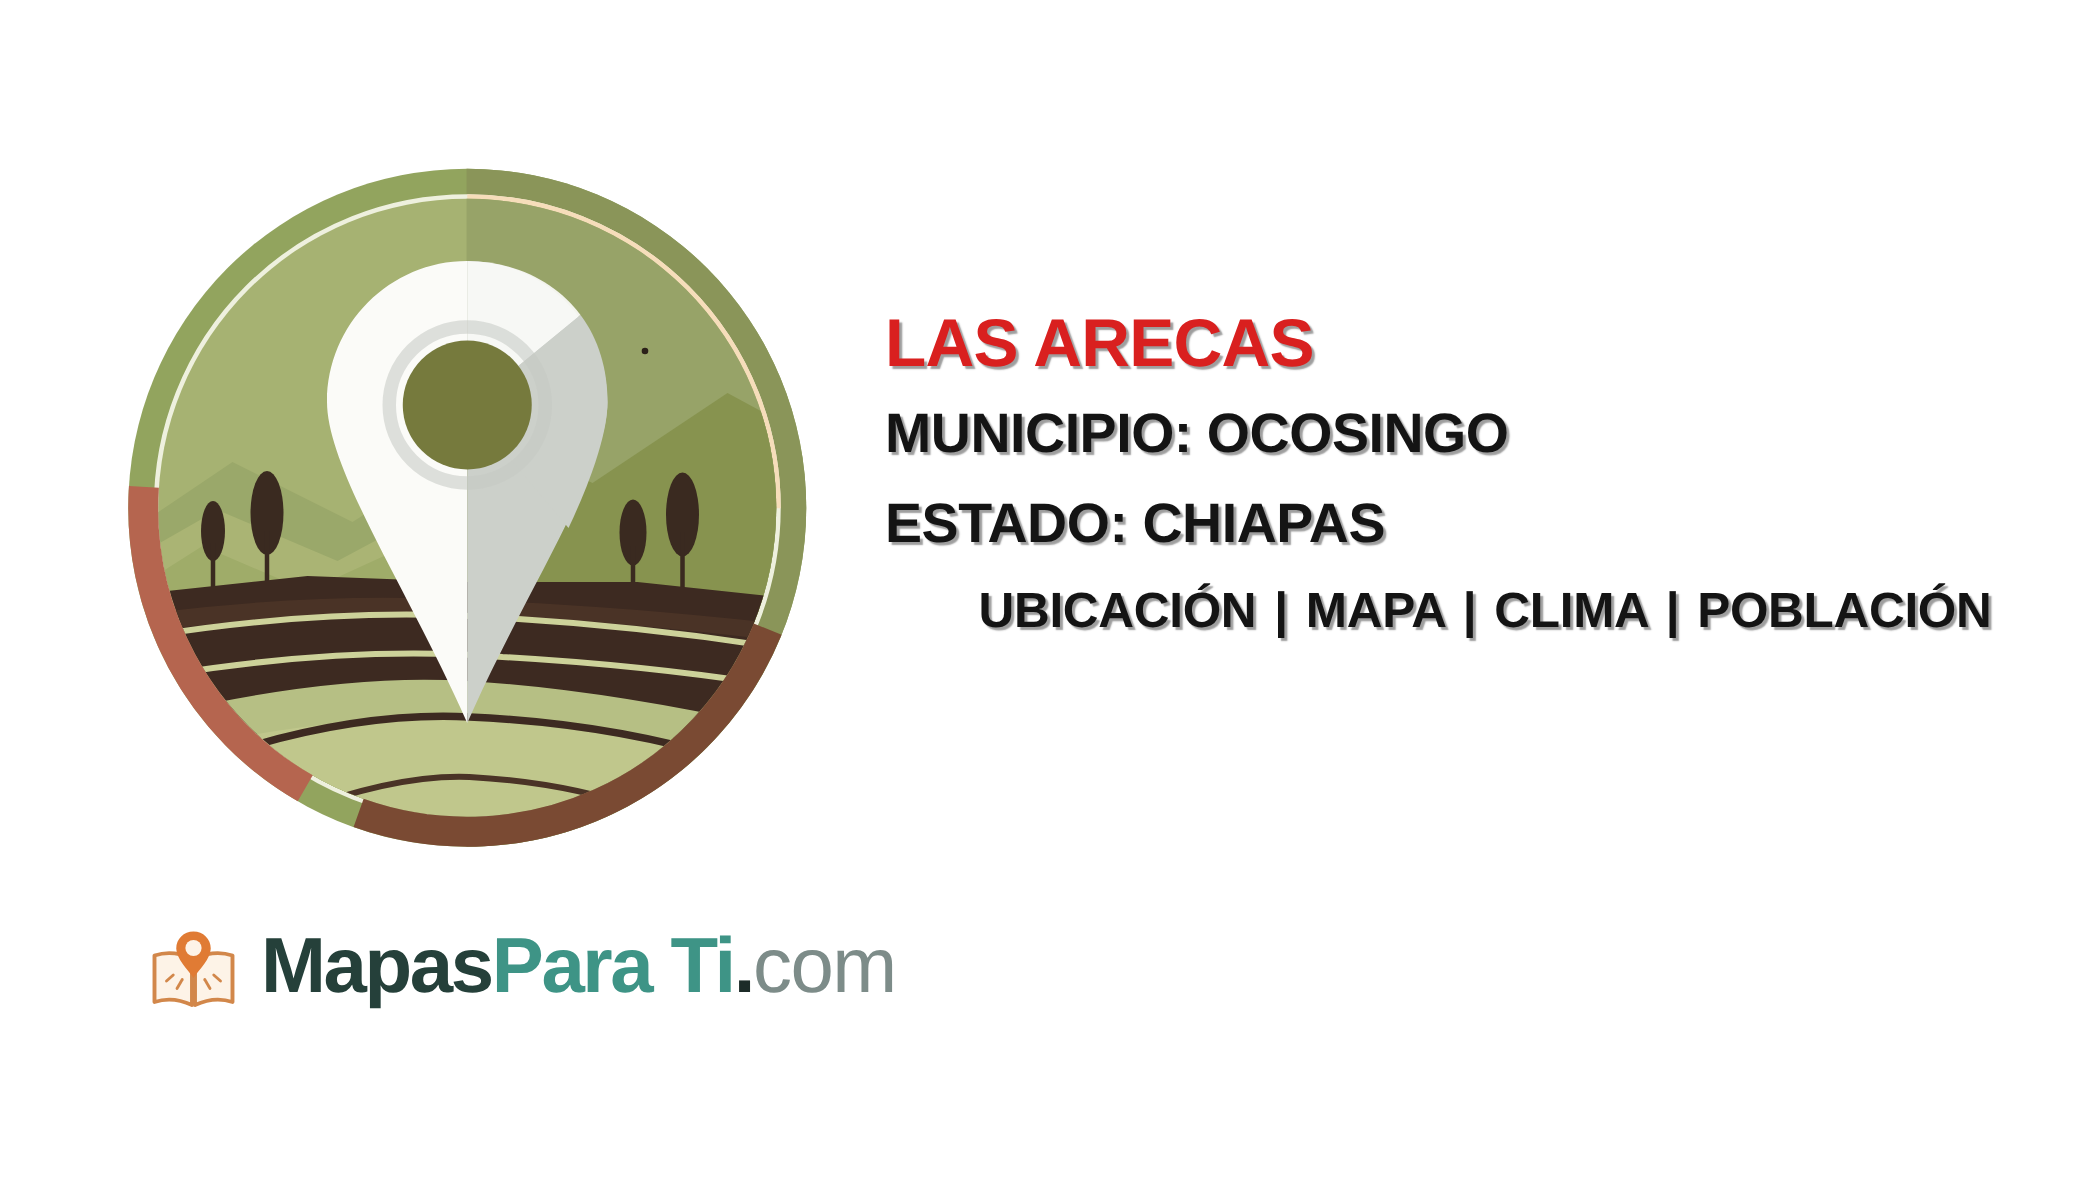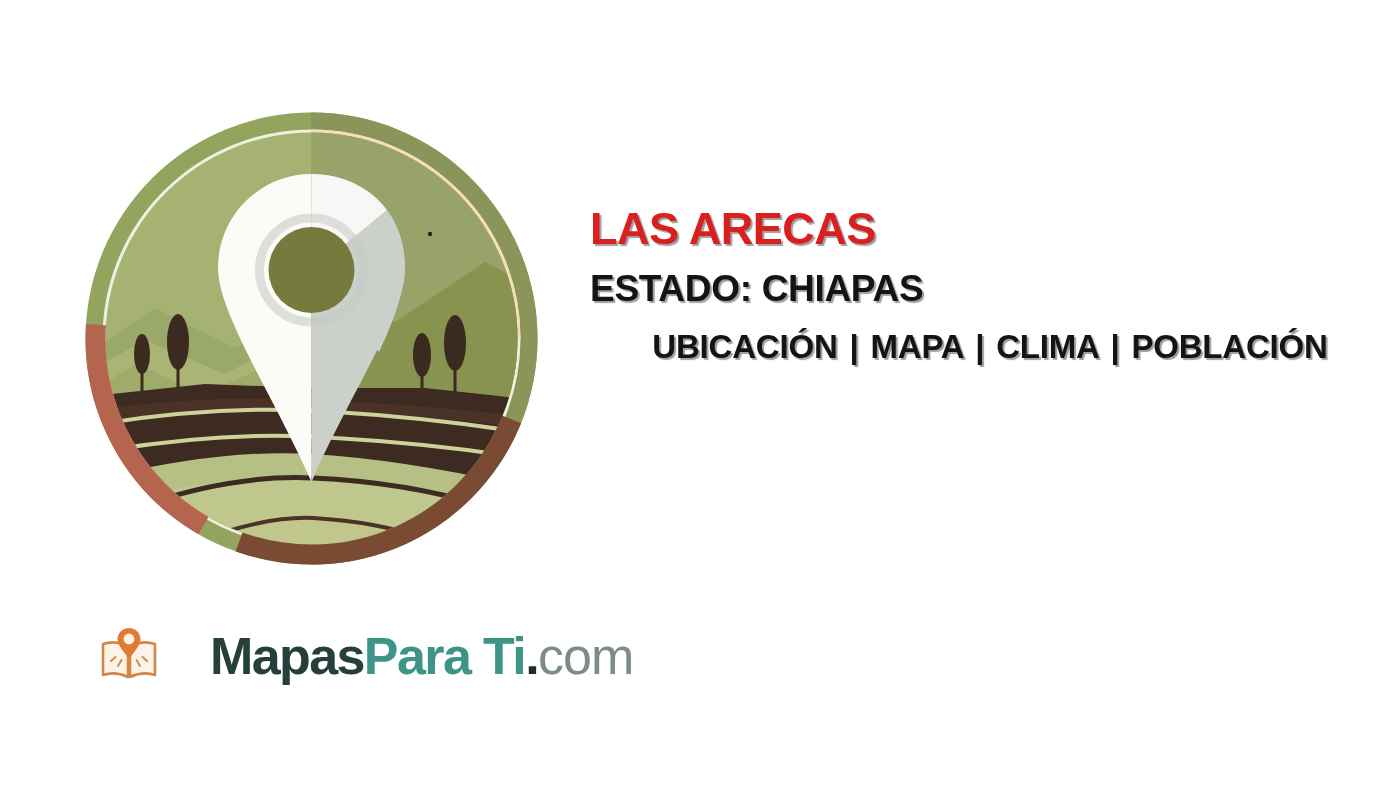--- a/index.html
+++ b/index.html
@@ -76,23 +76,22 @@
   }
   .links-line .sep { font-weight: bold; padding: 0 3px; }
   .links-line .crumb { cursor: pointer; }
 
   
   #brand-logo {
     position: absolute;
     left: 98px;
     top: 618px;
     display: flex;
-    align-items: center;
+    align-items: flex-start;
     height: 76px;
-    gap: 36px;
   }
   #brand-mark { width: 62px; height: 62px; flex: 0 0 62px; margin-right: 14px; }
   #brand-mark svg { display: block; width: 100%; height: 100%; }
 
   #brand-wordmark {
     font-size: 52px;
     font-weight: bold;
     letter-spacing: -1.6px;
     line-height: 1;
     white-space: nowrap;
@@ -201,20 +200,21 @@
 
       <circle cx="226.5" cy="226.5" r="216" fill="none" stroke="#b5654f" stroke-width="20" stroke-dasharray="240 1117" stroke-dashoffset="0" transform="rotate(120 226.5 226.5)" stroke-linecap="butt"></circle>
       <circle cx="226.5" cy="226.5" r="216" fill="none" stroke="#7a4a33" stroke-width="20" stroke-dasharray="330 1027" stroke-dashoffset="0" transform="rotate(22 226.5 226.5)" stroke-linecap="butt"></circle>
     </svg>
   </div>
 
   <div id="info-block">
 
     <div class="title-line">LAS ARECAS</div>
 
+    <div class="meta-line">MUNICIPIO: OCOSINGO</div>
 
     <div class="meta-line">ESTADO: CHIAPAS</div>
 
     <div class="links-line">
       <span class="crumb">UBICACIÓN</span>
       <span class="sep">|</span>
       <span class="crumb">MAPA</span>
       <span class="sep">|</span>
       <span class="crumb">CLIMA</span>
       <span class="sep">|</span>

